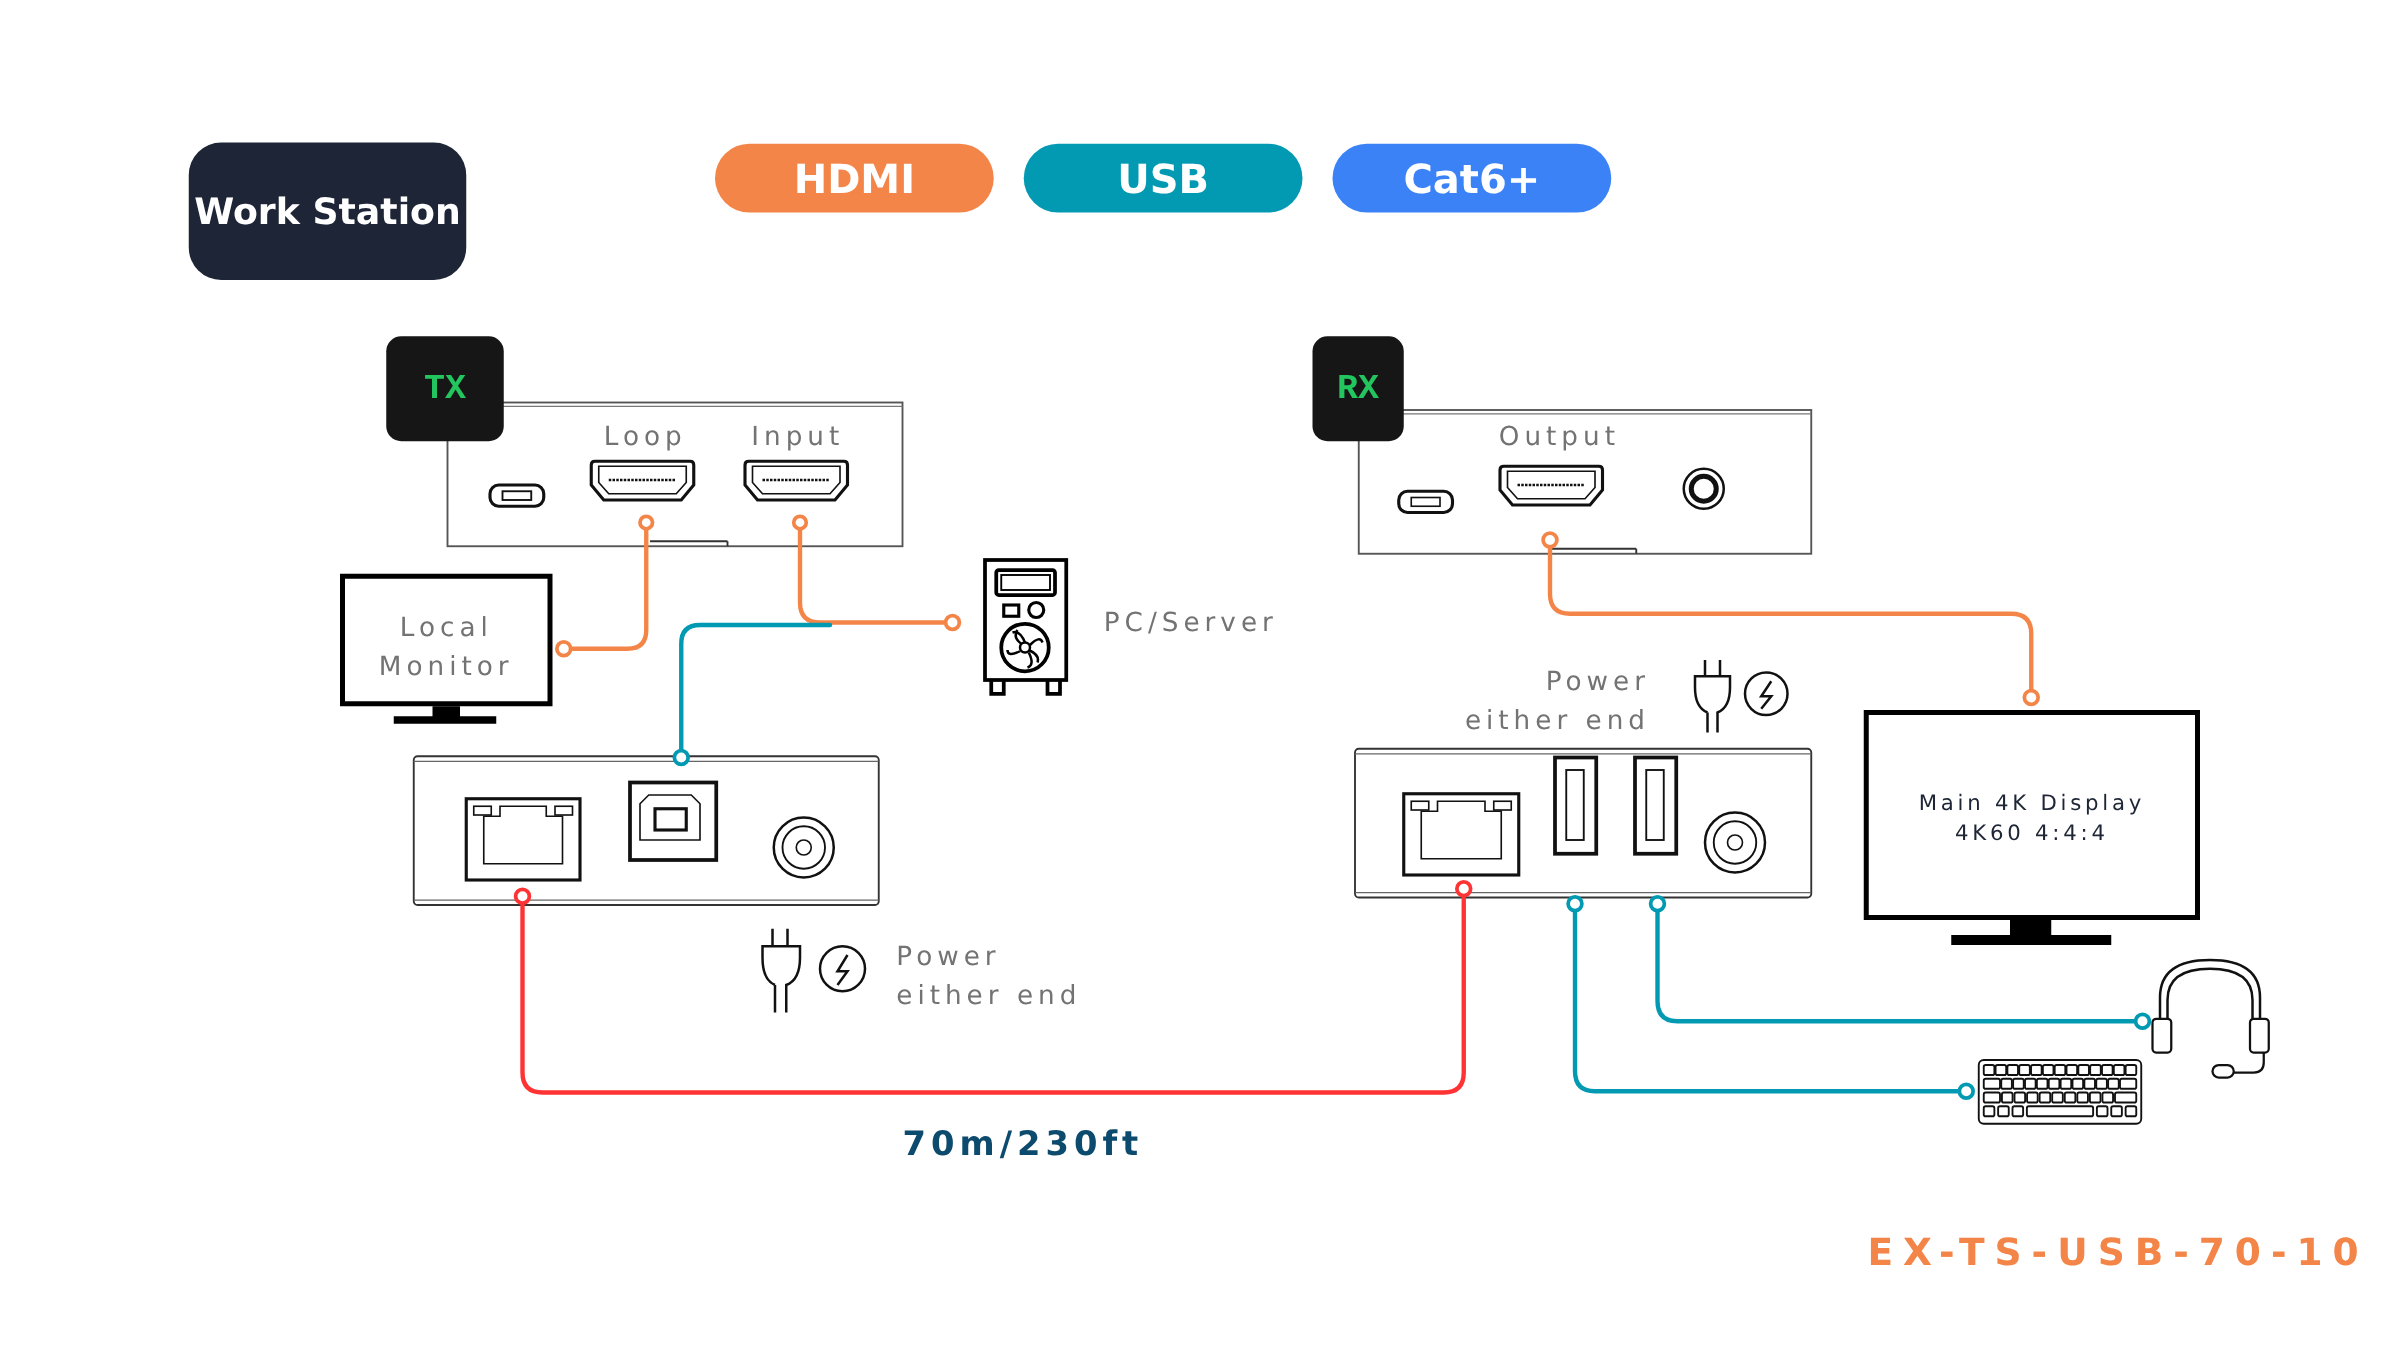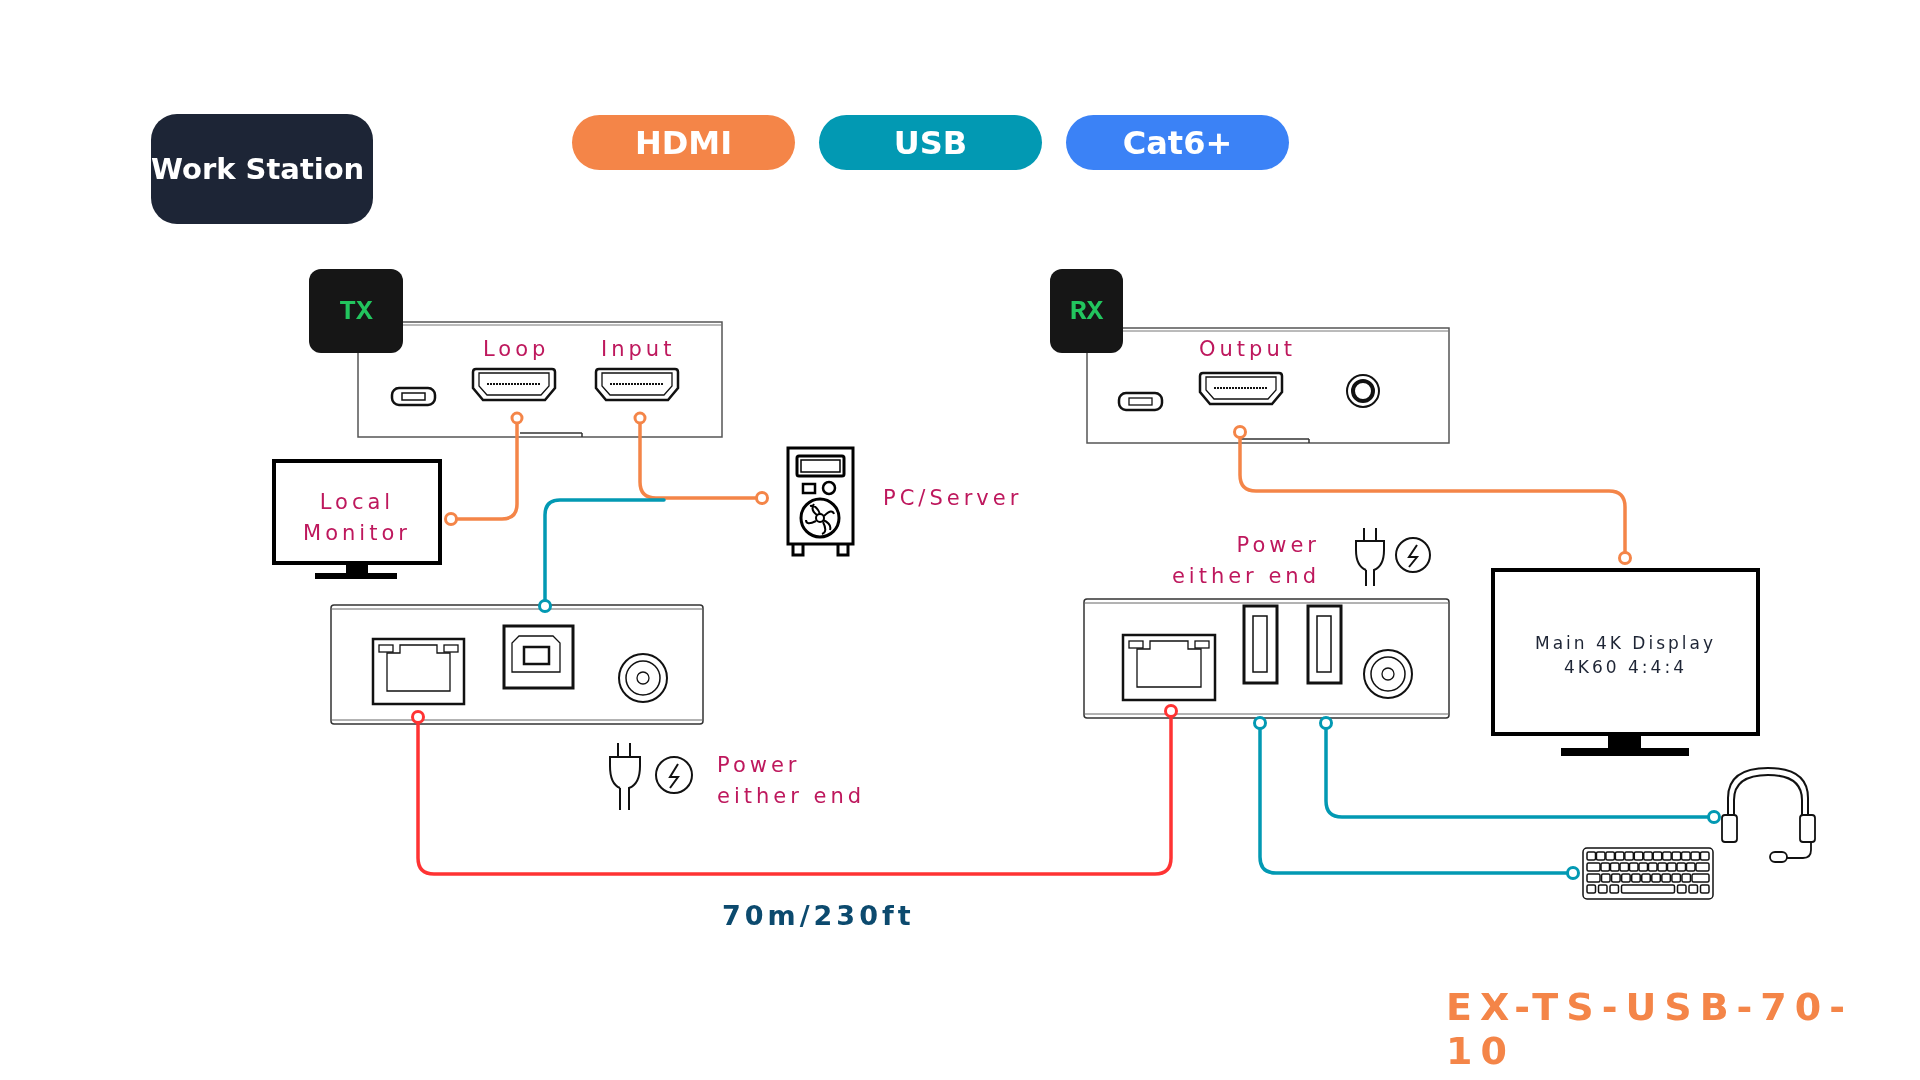--- a/index.html
+++ b/index.html
@@ -1,31 +1,31 @@
 <!DOCTYPE html>
 <html><head>
 <meta charset="utf-8">
 <style>
   html, body { margin: 0; padding: 0; background: #ffffff; }
   body { width: 1920px; height: 1080px; position: relative; overflow: hidden;
          font-family: "Liberation Sans", sans-serif; color: #1e2535; }
   .badge-dark { position: absolute; background: #1d2536; color: #fff; border-radius: 26px;
-                display: flex; align-items: center; justify-content: flex-start;
+                display: flex; align-items: center; justify-content: center;
                 font-family: "DejaVu Sans", sans-serif; font-weight: bold; }
   .tag { position: absolute; border-radius: 12px; background: #161616; color: #22c55e;
          display: flex; align-items: center; justify-content: center;
          font-family: Liberation Mono, monospace; font-weight: bold; font-size: 28px; }
   .pill { position: absolute; height: 55px; width: 223px; border-radius: 28px; color: #fff;
           display: flex; align-items: center; justify-content: center;
           font-family: "DejaVu Sans", sans-serif; font-weight: bold; font-size: 32px; }
   .lbl { position: absolute; font-family: "DejaVu Sans", sans-serif; font-size: 21px;
-         letter-spacing: 4px; color: #be185d; white-space: nowrap; line-height: 31px; }
+         letter-spacing: 4px; color: #737373; white-space: nowrap; line-height: 31px; }
   svg.full { position: absolute; left: 0; top: 0; }
-  .model { position: absolute; left: 1446px; top: 985px; font-family: "DejaVu Sans", sans-serif;
-           font-weight: bold; font-size: 38px; letter-spacing: 8px; color: #f48548; }
+  .model { position: absolute; left: 1494px; top: 985px; font-family: "DejaVu Sans", sans-serif;
+           font-weight: bold; font-size: 30px; letter-spacing: 8px; color: #f48548; }
   .dist { position: absolute; left: 722px; top: 900px; font-family: "DejaVu Sans", sans-serif;
           font-weight: bold; font-size: 27px; letter-spacing: 4px; color: #0c4a6e; }
   .disp-text { position: absolute; font-family: "DejaVu Sans", sans-serif; font-size: 17px;
                letter-spacing: 3px; color: #1e2535; text-align: center; line-height: 24px; }
 </style>
 </head>
 <body>
 
 <div class="badge-dark" style="left:151px;top:114px;width:222px;height:110px;font-size:29px;">
   <span>Work Station</span>

